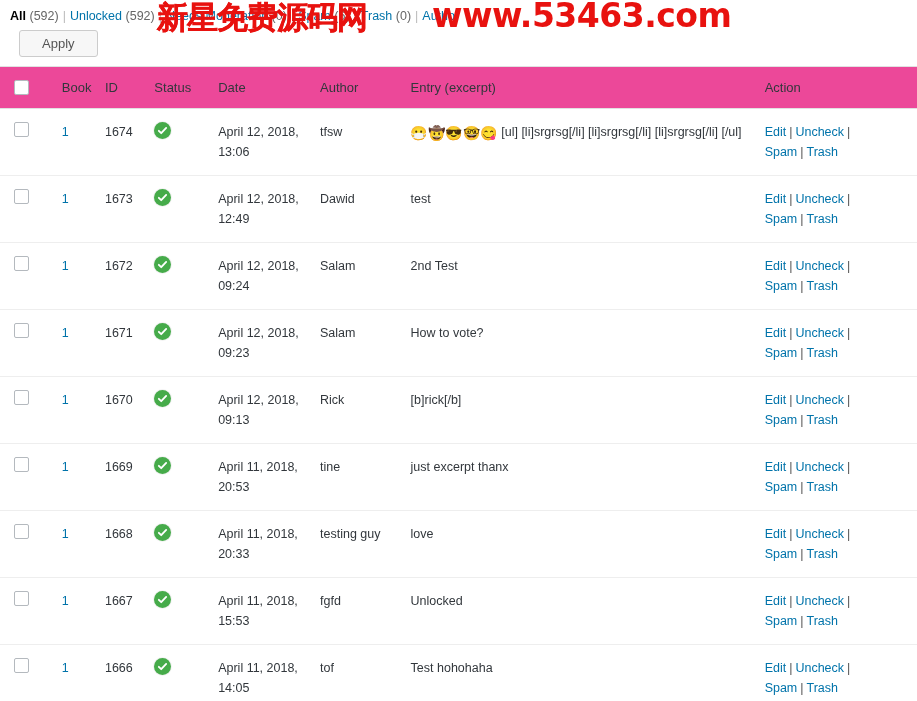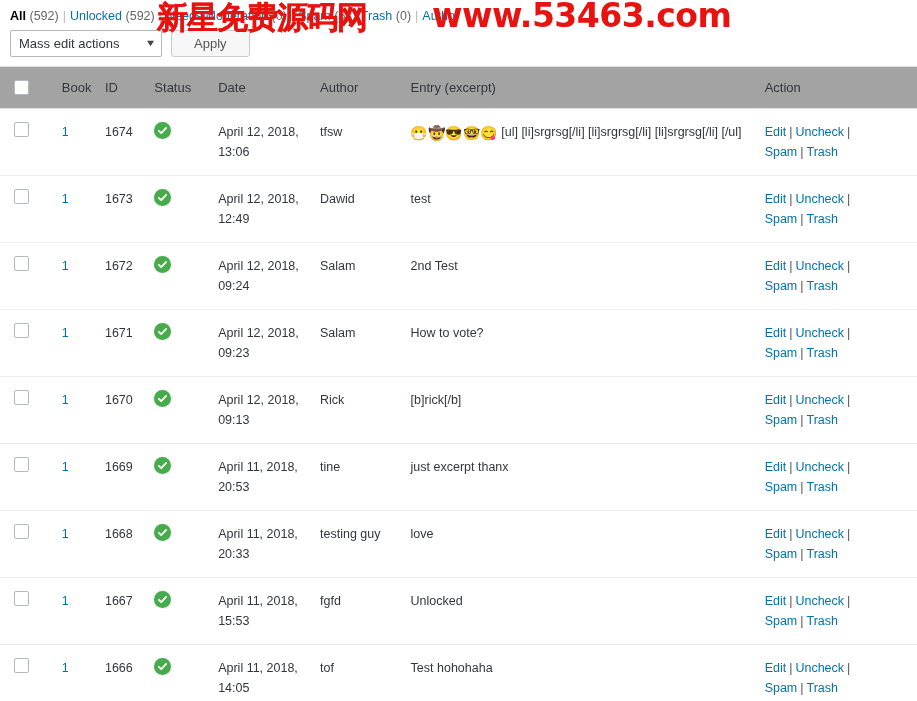--- a/index.html
+++ b/index.html
@@ -130,21 +130,21 @@
     table-layout: fixed;
   }
   .list-table th {
     text-align: left;
     font-weight: normal;
     font-size: 13px;
     color: #32373c;
     padding: 13px 0 13px 0;
     vertical-align: top;
     border-bottom: 1px solid #e1e1e1;
-    background: #a3a3a3;
+    background: #ec4899;
   }
   .list-table td {
     vertical-align: top;
     padding: 13px 0 13px 0;
     font-size: 12.5px;
     color: #32373c;
     border-bottom: 1px solid #eeeeee;
     background: #ffffff;
     line-height: 20px;
   }
@@ -221,24 +221,20 @@
   }
 </style>
 </head>
 <body>
 
 <div class="filter-bar">
   <span class="current"><span>All</span> <span class="count">(592)</span></span><span class="filter-sep">|</span><a href="#"><span>Unlocked</span> <span class="count">(592)</span></a><span class="filter-sep">|</span><a href="#"><span>Needs Moderation</span> <span class="count">(0)</span></a><span class="filter-sep">|</span><a href="#"><span>Spam</span> <span class="count">(6)</span></a><span class="filter-sep">|</span><a href="#"><span>Trash</span> <span class="count">(0)</span></a><span class="filter-sep">|</span><a href="#">Author</a>
 </div>
 
 <div class="actions-row">
-  <div class="mass-select">
-    <span>Mass edit actions</span>
-    <span class="caret">▼</span>
-  </div>
   <div class="apply-btn">Apply</div>
 
 </div>
 
 <table class="list-table">
   <thead>
     <tr>
       <th class="c-cb">
         <span class="cb"></span>
       </th>

